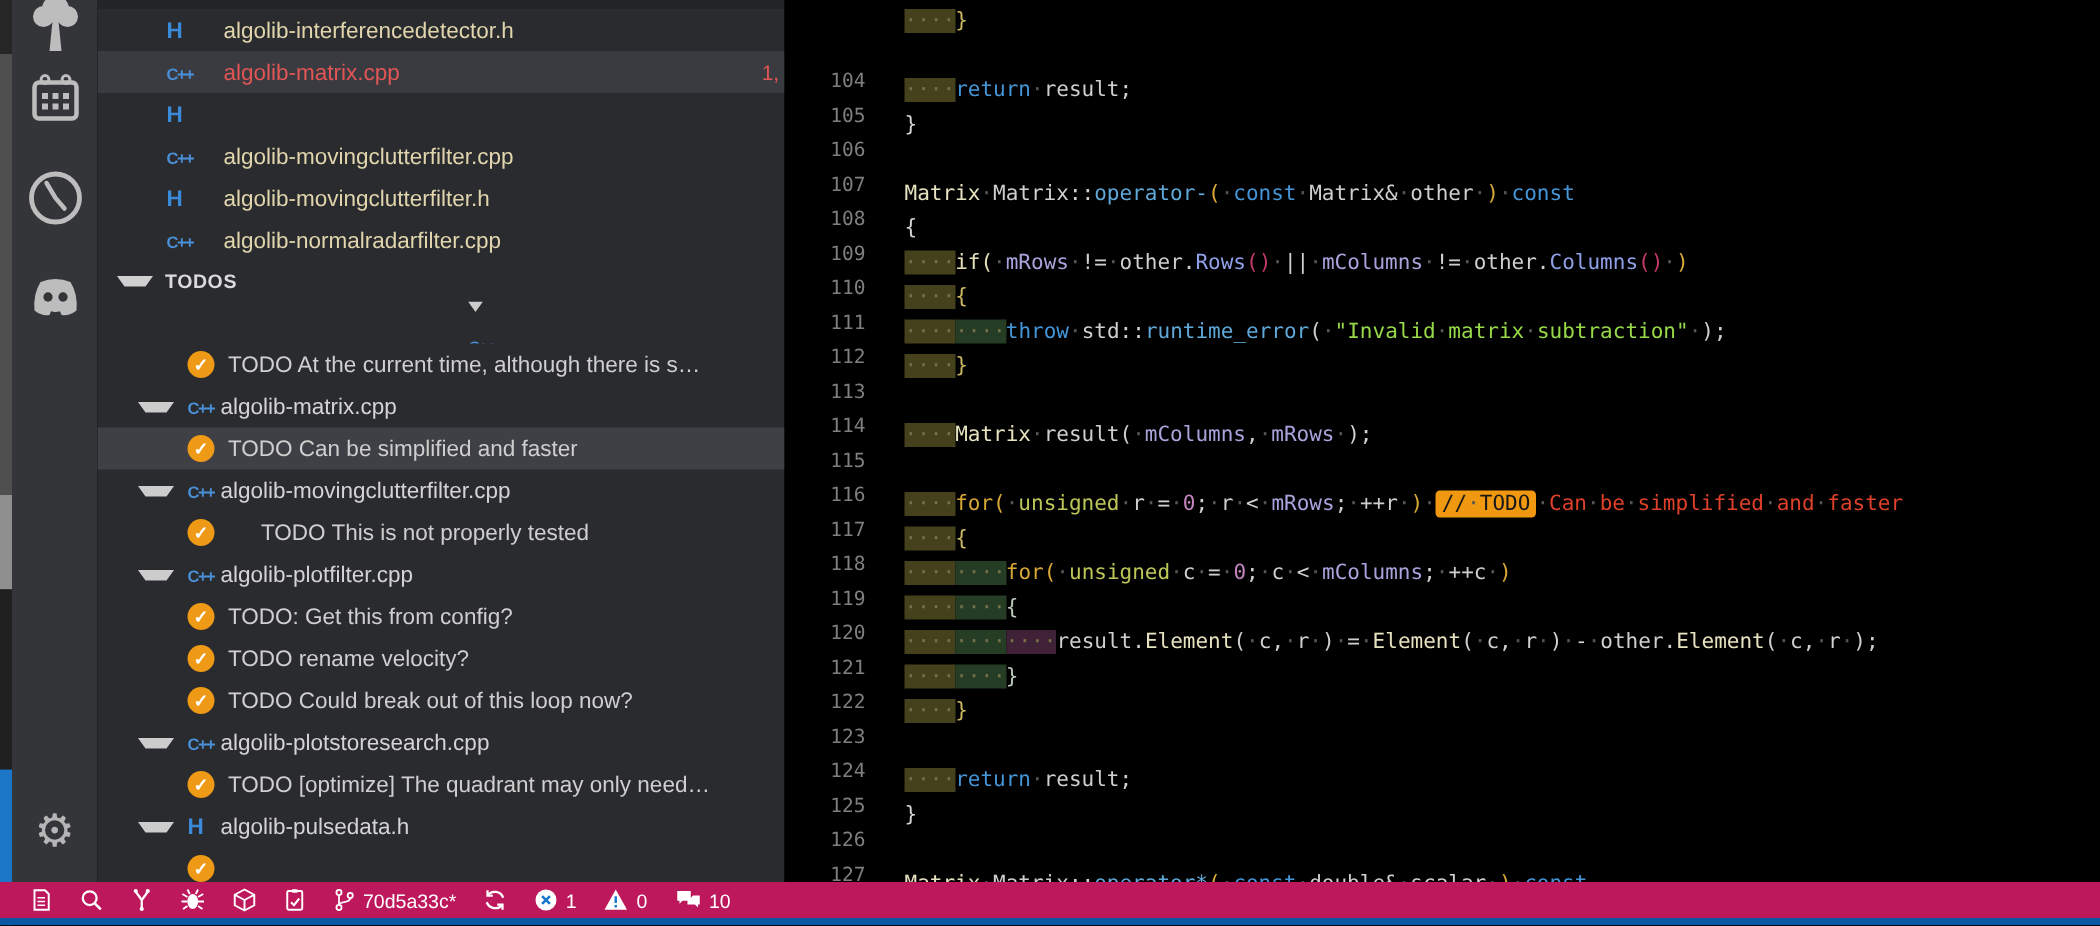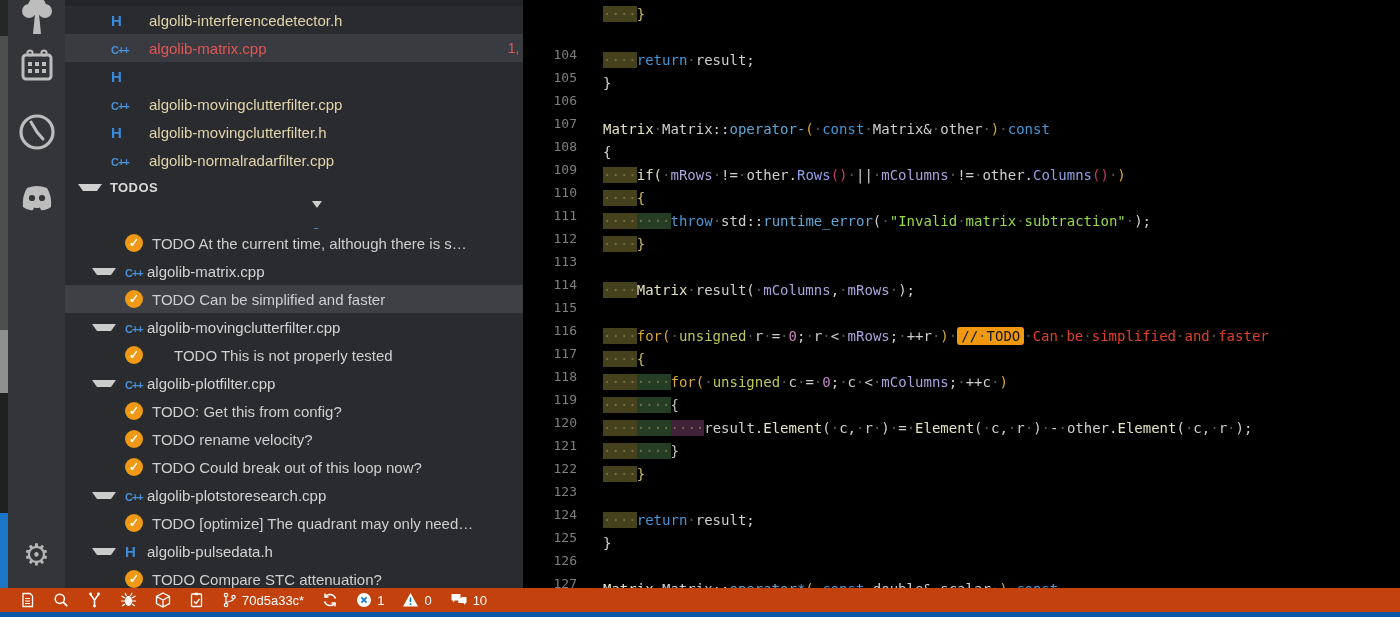--- a/index.html
+++ b/index.html
@@ -70,21 +70,21 @@
   .tk-b4{color:#cdb964;}
   .tk-b8{color:#b9c9b9;}
   .tk-todoBadge{background:#f0980f;color:#181818;border-radius:3px;padding:1px 4px;}
   .tk-todoRed{color:#df402a;}
   .ib1{background:#45411c;}
   .ib2{background:#243d24;}
   .ib3{background:#3f2237;}
   .ib1 .wsdot,.ib2 .wsdot,.ib3 .wsdot{color:#76704a;}
 
   
-  .statusbar{position:absolute;left:0;top:588px;width:1400px;height:24px;background:#c2410c;
+  .statusbar{position:absolute;left:0;top:588px;width:1400px;height:24px;background:#be185d;
              display:flex;align-items:center;gap:18px;padding-left:20px;box-sizing:border-box;
              color:#fff;font-size:13px;z-index:5;}
   .sb-item{display:flex;align-items:center;gap:5px;}
   .sb-item svg{display:block;}
   .bottomstrip{position:absolute;left:0;top:612px;width:1400px;height:5px;background:#0a58a3;z-index:6;}
 </style>
 </head>
 <body>
 
 <div class="screen">
@@ -224,21 +224,20 @@
           <span class="todo-check"></span>
           <span class="todo-text">TODO [optimize] The quadrant may only need…</span>
         </div>
         <div class="srow trow-file" style="top: 537px;">
           <span class="twistie"></span>
           <span class="fi fi-h"></span>
           <span>algolib-pulsedata.h</span>
         </div>
         <div class="srow trow-todo" style="top: 565px;">
           <span class="todo-check"></span>
-          <span class="todo-text">TODO Compare STC attenuation?</span>
         </div>
       </div>
   </div>
 
   <div class="editor" id="editor">
       <div class="cline" style="top: -20px;">
         <span class="ln"></span>
         <pre class="ctext"></pre>
       </div>
       <div class="cline" style="top: 3px;">

